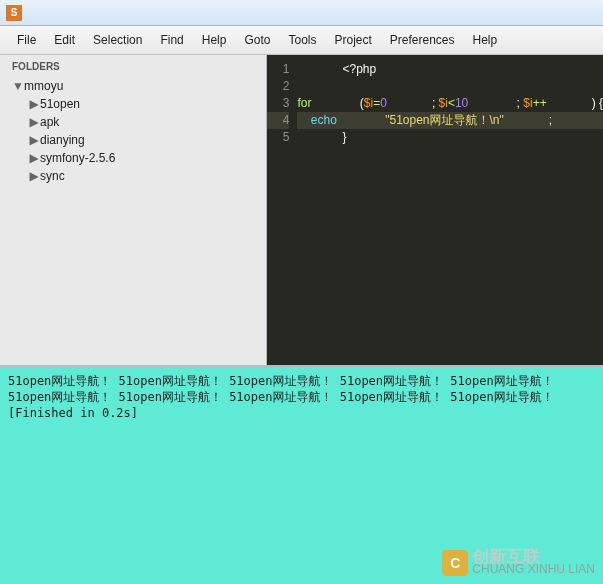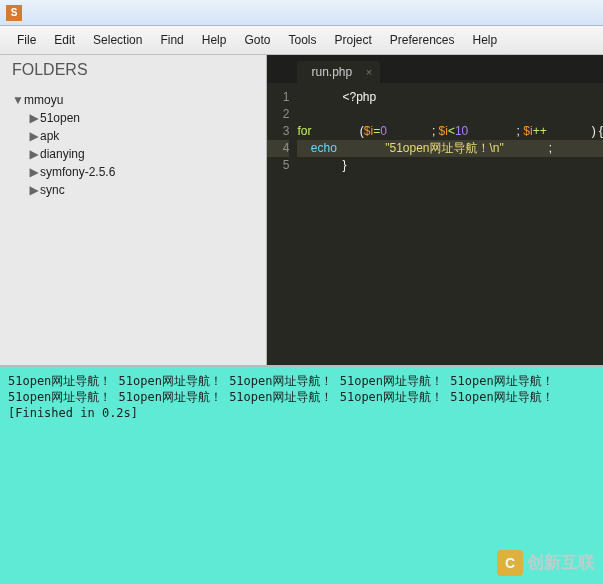--- a/index.html
+++ b/index.html
@@ -3,21 +3,21 @@
 <meta charset="utf-8">
 <style>
 * { margin: 0; padding: 0; box-sizing: border-box; font-family: "Microsoft YaHei", Arial, sans-serif; font-size: 12px; }
 body { width: 603px; height: 584px; background: #eee; overflow: hidden; position: relative; }
 .titlebar { height: 26px; background: linear-gradient(#eaf2fb, #d4e4f7); border-bottom: 1px solid #a9b9cc; display: flex; align-items: center; padding-left: 6px; color: #1a1a1a; }
 .titlebar-icon { width: 16px; height: 16px; background: #d67a2f; margin-right: 6px; display: flex; align-items: center; justify-content: center; color: #fff; font-size: 10px; font-weight: bold; }
 .menubar { height: 29px; background: linear-gradient(#f7f7f7, #e8e8e8); border-bottom: 1px solid #c0c0c0; display: flex; align-items: center; padding-left: 8px; }
 .menubar span { padding: 0 9px; color: #222; cursor: default; }
 .main { display: flex; height: 310px; background: #e8e8e8; }
 .sidebar { width: 310px; background: #e9e9e9; border-right: 1px solid #b8b8b8; padding: 6px 8px; }
-.sidebar-header { font-weight: normal; color: #555; font-size: 16px; margin-bottom: 12px; padding-left: 4px; }
+.sidebar-header { font-weight: bold; color: #555; font-size: 10px; margin-bottom: 5px; padding-left: 4px; }
 .tree-item { display: flex; align-items: center; padding: 2px 0 2px 4px; color: #222; }
 .tree-item .tw { width: 12px; text-align: center; color: #666; }
 .tree-child { padding-left: 20px; display: flex; align-items: center; padding-top: 2px; padding-bottom: 2px; color: #222; }
 .tree-child .tw { width: 12px; text-align: center; color: #666; }
 .editor { flex: 1; background: #272822; display: flex; flex-direction: column; }
 .tabbar { height: 28px; background: #1e1f1c; display: flex; align-items: flex-end; padding-left: 30px; padding-top: 4px; }
 .tab { background: #272822; color: #ccc; padding: 4px 28px 4px 14px; position: relative; border-radius: 3px 3px 0 0; font-size: 11px; }
 .tab-close { position: absolute; right: 8px; top: 5px; color: #777; font-size: 11px; }
 .codearea { display: flex; flex: 1; font-family: Consolas, monospace; font-size: 13px; padding-top: 6px; }
 .gutter { width: 30px; color: #8f908a; text-align: right; padding-right: 8px; }
@@ -80,26 +80,20 @@
       <span class="tw">▶</span>
       <span>symfony-2.5.6</span>
     </div>
     <div class="tree-child">
       <span class="tw">▶</span>
       <span>sync</span>
     </div>
   </div>
 
   <div class="editor">
-    <div class="tabbar">
-      <div class="tab">
-        <span>run.php</span>
-        <span class="tab-close">×</span>
-      </div>
-    </div>
     <div class="codearea">
       <div class="gutter">
         <div>1</div>
           <div>2</div>
           <div>3</div>
           <div class="hl">4</div>
           <div>5</div>
       </div>
       <div class="code">
         <div class="line"><span class="kw-white">&lt;?php</span></div>
@@ -121,14 +115,15 @@
 51open网址导航！
 51open网址导航！
 51open网址导航！
 51open网址导航！
 [Finished in 0.2s]</div>
 
 <div class="watermark">
   <div class="watermark-icon">C</div>
   <div class="watermark-text">
     <div style="color:#ccc;font-size:17px;font-weight:bold">创新互联</div>
+    <div>CHUANG XINHU LIAN</div>
   </div>
 </div>
 
 </body></html>

